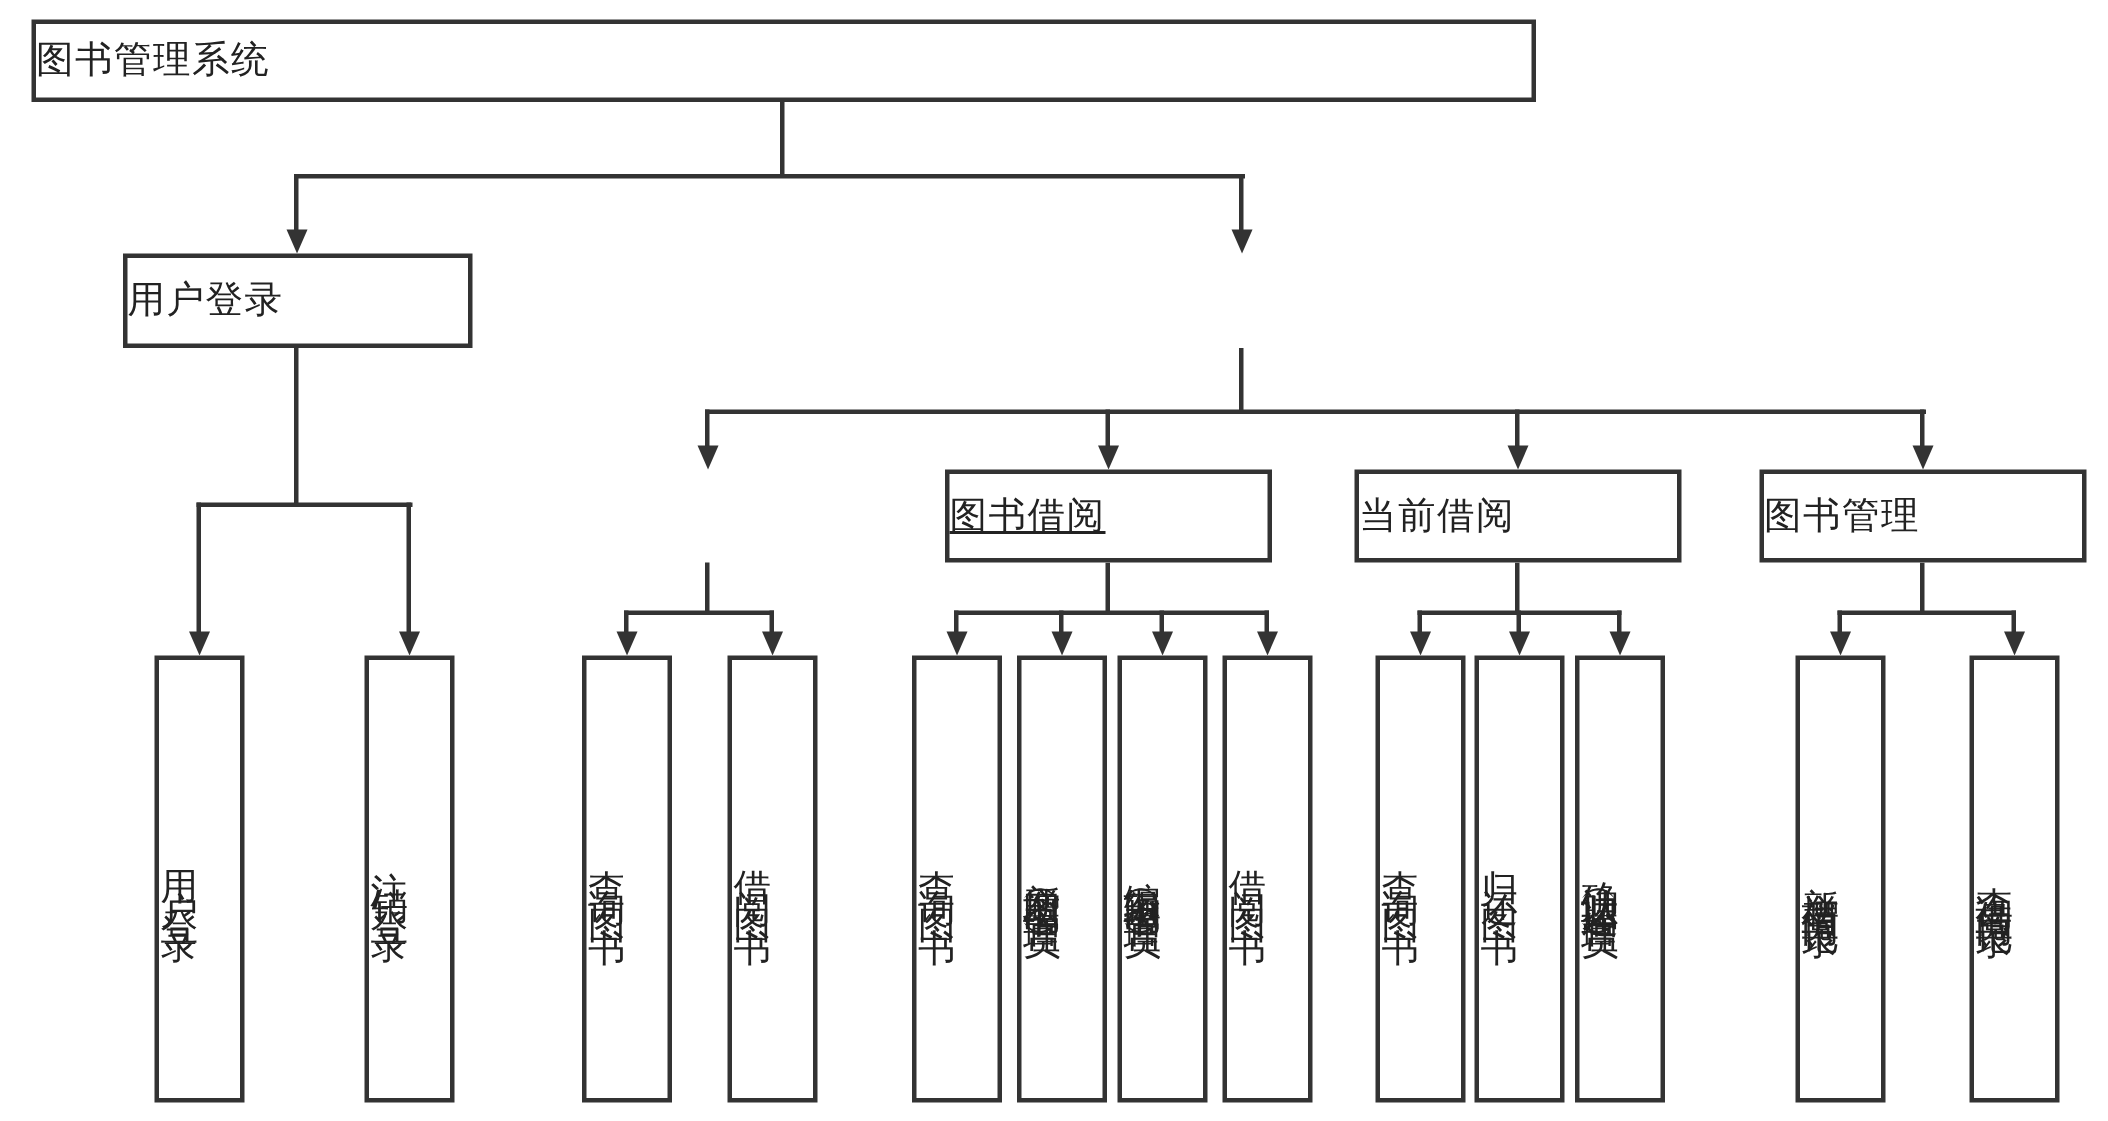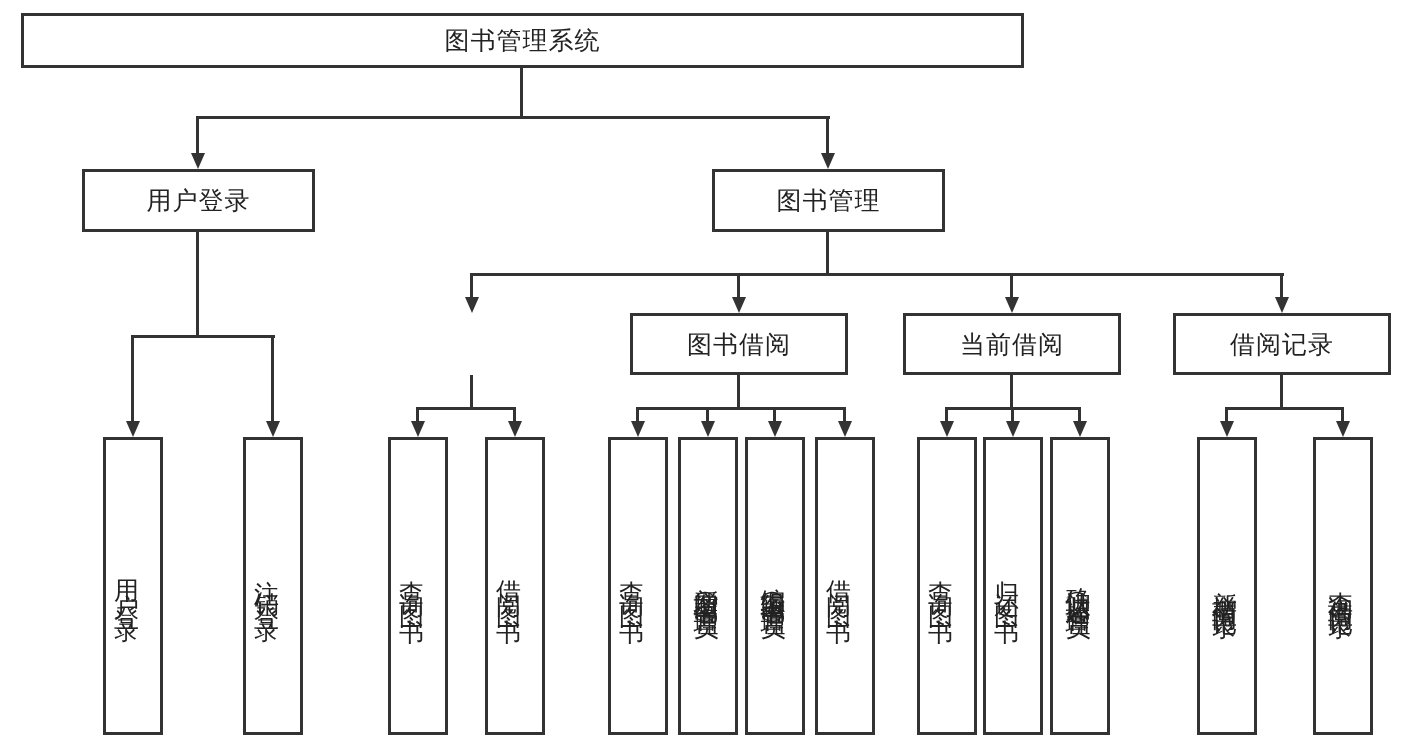--- a/index.html
+++ b/index.html
@@ -13,21 +13,21 @@
     --line: #333333;
     --text: #222222;
   }
   .box {
     position: absolute;
     box-sizing: border-box;
     border: 3px solid var(--line);
     background: #ffffff;
     display: flex;
     align-items: center;
-    justify-content: center;
+    justify-content: flex-start;
     color: var(--text);
     z-index: 2;
   }
   .box .hlabel {
     font-size: 25px;
     letter-spacing: 1px;
     white-space: nowrap;
     line-height: 1;
   }
   .box .vlabel {
@@ -66,32 +66,29 @@
 
 <div id="canvas">
 
   <div class="box" style="left:21px; top:13px; width:1003px; height:55px;">
     <span class="hlabel">图书管理系统</span>
   </div>
 
   <div class="box" style="left:82px; top:169px; width:233px; height:63px;">
     <span class="hlabel">用户登录</span>
   </div>
-  <div class="box" style="left:712px; top:169px; width:233px; height:63px;">
-    <span class="hlabel">图书管理</span>
-  </div>
 
-  <div class="box" style="left:630px; top:313px; width:218px; height:62px;">
+  <div class="box" style="left:630px; top:313px; width:218px; height:62px;text-decoration:underline;">
     <span class="hlabel">图书借阅</span>
   </div>
   <div class="box" style="left:903px; top:313px; width:218px; height:62px;">
     <span class="hlabel">当前借阅</span>
   </div>
   <div class="box" style="left:1173px; top:313px; width:218px; height:62px;">
-    <span class="hlabel">借阅记录</span>
+    <span class="hlabel">图书管理</span>
   </div>
 
   <div class="box" style="left:103px; top:437px; width:60px; height:298px;">
     <span class="vlabel ls-short">用户登录</span>
   </div>
   <div class="box" style="left:243px; top:437px; width:60px; height:298px;">
     <span class="vlabel ls-short">注销登录</span>
   </div>
 
   <div class="box" style="left:388px; top:437px; width:60px; height:298px;">

